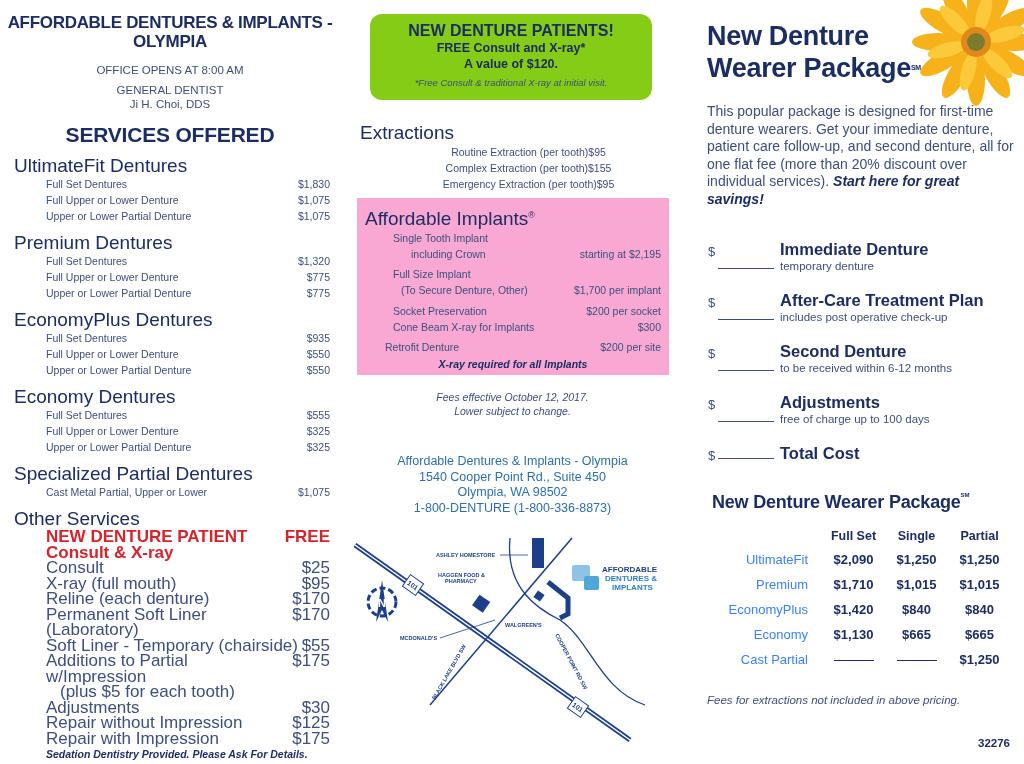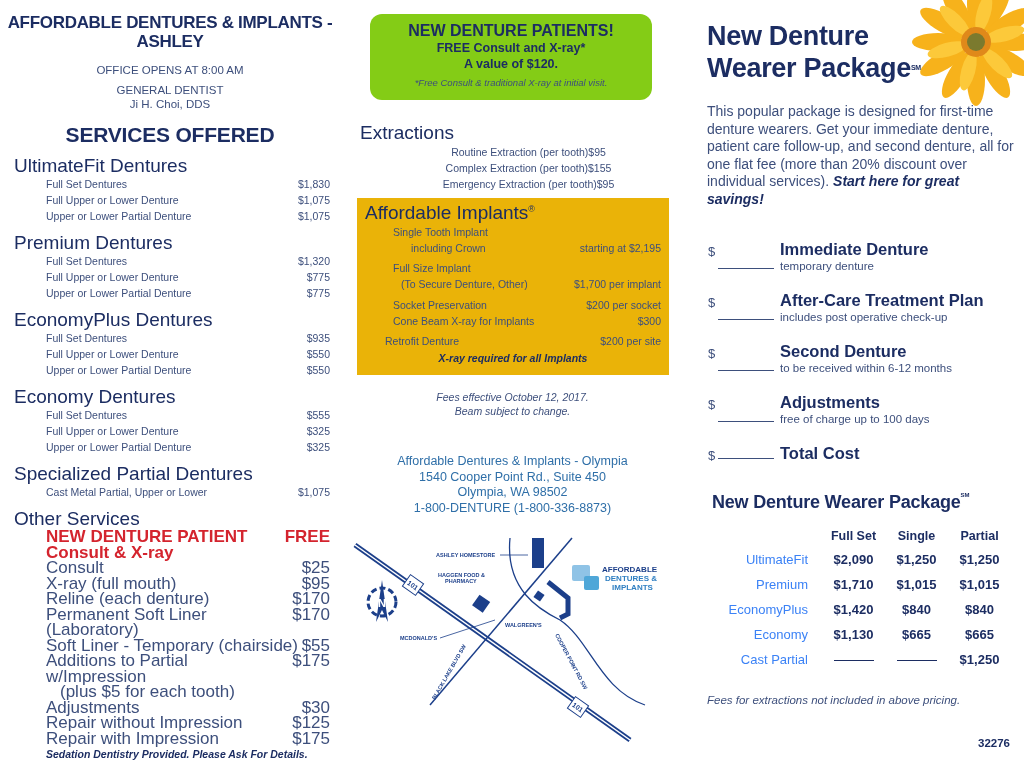--- a/index.html
+++ b/index.html
@@ -25,21 +25,21 @@
   
   .promo { position: absolute; left: 25px; top: 14px; width: 282px; height: 86px; background: #84cc16; border-radius: 12px; text-align: center; }
   .promo-title { font-weight: 900; font-size: 16px; color: #1c2d62; margin-top: 8px; }
   .promo-line { font-weight: bold; font-size: 12.5px; color: #1c2d62; line-height: 16px; }
   .promo-note { font-style: italic; font-size: 9.5px; color: #3d4f7c; margin-top: 5px; }
 
   .extractions { position: absolute; left: 15px; top: 122px; width: 305px; }
   .ext-title { font-size: 19px; color: #1c2d62; }
   .ext-row { display: flex; justify-content: center; font-size: 10.5px; color: #3d4f7c; line-height: 16px; padding-left: 32px; }
 
-  .implants { position: absolute; left: 12px; top: 198px; width: 312px; height: 177px; background: #eab308; padding: 4px 8px; }
+  .implants { position: absolute; left: 12px; top: 198px; width: 312px; height: 177px; background: #f9a8d4; padding: 10px 8px; }
   .impl-title { font-size: 19px; color: #1c2d62; }
   .impl-title sup { font-size: 9px; }
   .impl-row { display: flex; justify-content: space-between; font-size: 10.5px; color: #3d4f7c; line-height: 16px; padding-left: 28px; }
   .impl-row.indent { padding-left: 46px; }
   .impl-row.retro { padding-left: 20px; }
   .impl-note { text-align: center; font-style: italic; font-weight: bold; font-size: 10.5px; color: #1c2d62; margin-top: 3px; }
 
   .fees-note { position: absolute; left: 0; top: 390px; width: 335px; text-align: center; font-style: italic; font-size: 10.5px; color: #3d4f7c; line-height: 14px; }
   .address { position: absolute; left: 0; top: 454px; width: 335px; text-align: center; font-size: 12.5px; color: #2f6fa8; line-height: 15.5px; }
 
@@ -69,21 +69,21 @@
   .dash { display: inline-block; width: 40px; height: 1px; background: #1c2d62; vertical-align: middle; }
   .tbl-note { position: absolute; left: 17px; top: 694px; font-style: italic; font-size: 11.5px; color: #3d4f7c; }
   .code { position: absolute; right: 14px; top: 737px; font-weight: bold; font-size: 11.5px; color: #1c2d62; }
 </style>
 </head>
 <body>
 
 <div class="col" id="col-left">
   <div class="clinic-title">
     <div>AFFORDABLE DENTURES &amp; IMPLANTS -</div>
-    <div>ASHLEY</div>
+    <div>OLYMPIA</div>
   </div>
   <div class="office-line">OFFICE OPENS AT 8:00 AM</div>
   <div class="dentist-block">
     <div>GENERAL DENTIST</div>
     <div>Ji H. Choi, DDS</div>
   </div>
   <div class="services-title">SERVICES OFFERED</div>
 
   <div class="cat">
     <div class="cat-title">UltimateFit Dentures</div>
@@ -254,21 +254,21 @@
       </div>
     <div class="impl-row retro" style="margin-top:4px">
         <span>Retrofit Denture</span>
         <span>$200 per site</span>
       </div>
     <div class="impl-note">X-ray required for all Implants</div>
   </div>
 
   <div class="fees-note">
     <div>Fees effective October 12, 2017.</div>
-    <div>Beam subject to change.</div>
+    <div>Lower subject to change.</div>
   </div>
 
   <div class="address">
     <div>Affordable Dentures &amp; Implants - Olympia</div>
     <div>1540 Cooper Point Rd., Suite 450</div>
     <div>Olympia, WA 98502</div>
     <div>1-800-DENTURE (1-800-336-8873)</div>
   </div>
 
   <svg class="map" viewBox="0 0 330 230">

